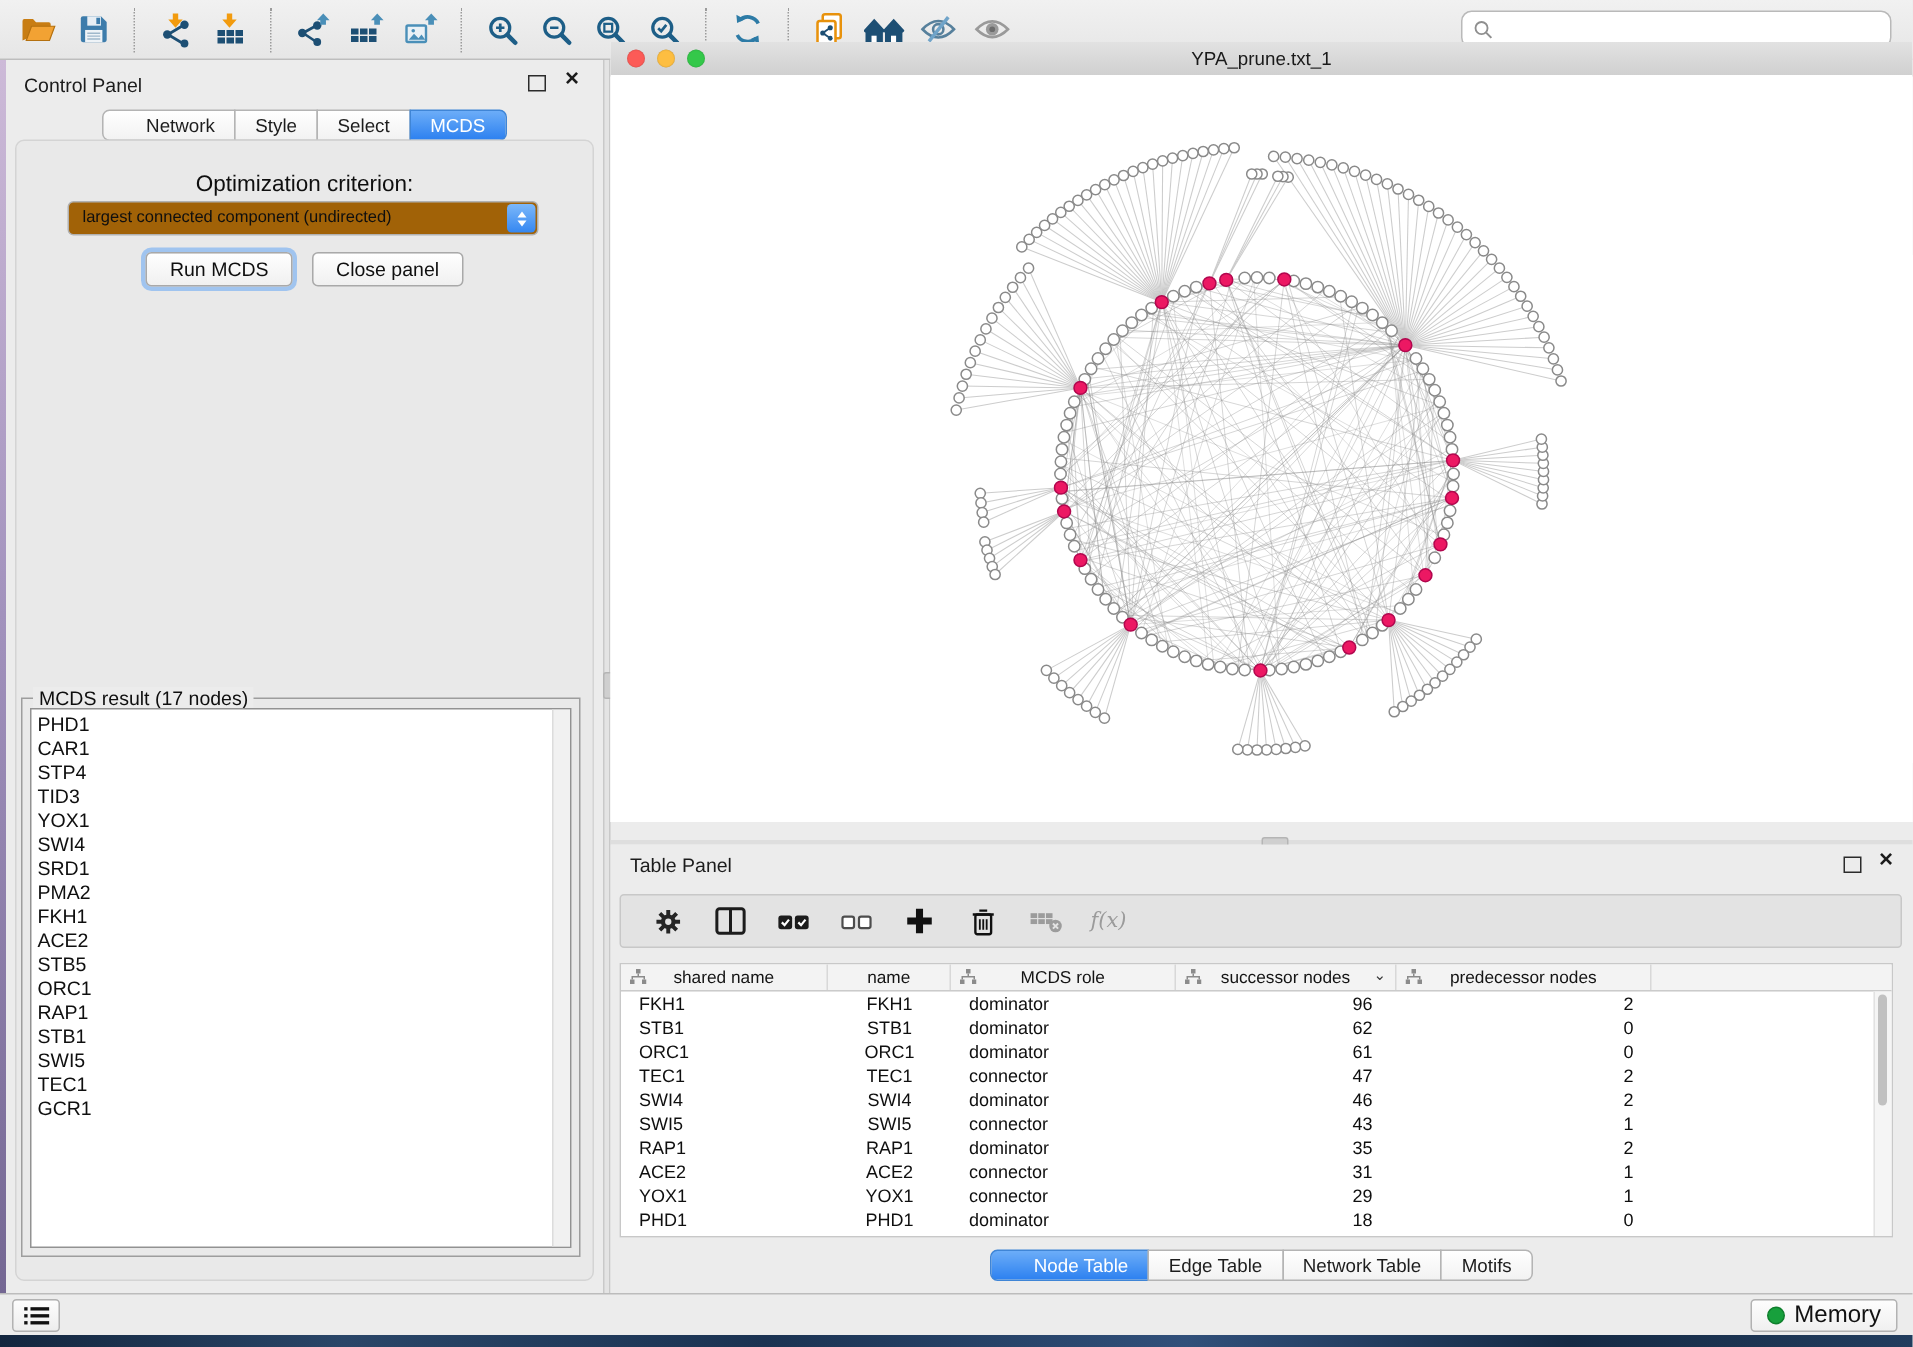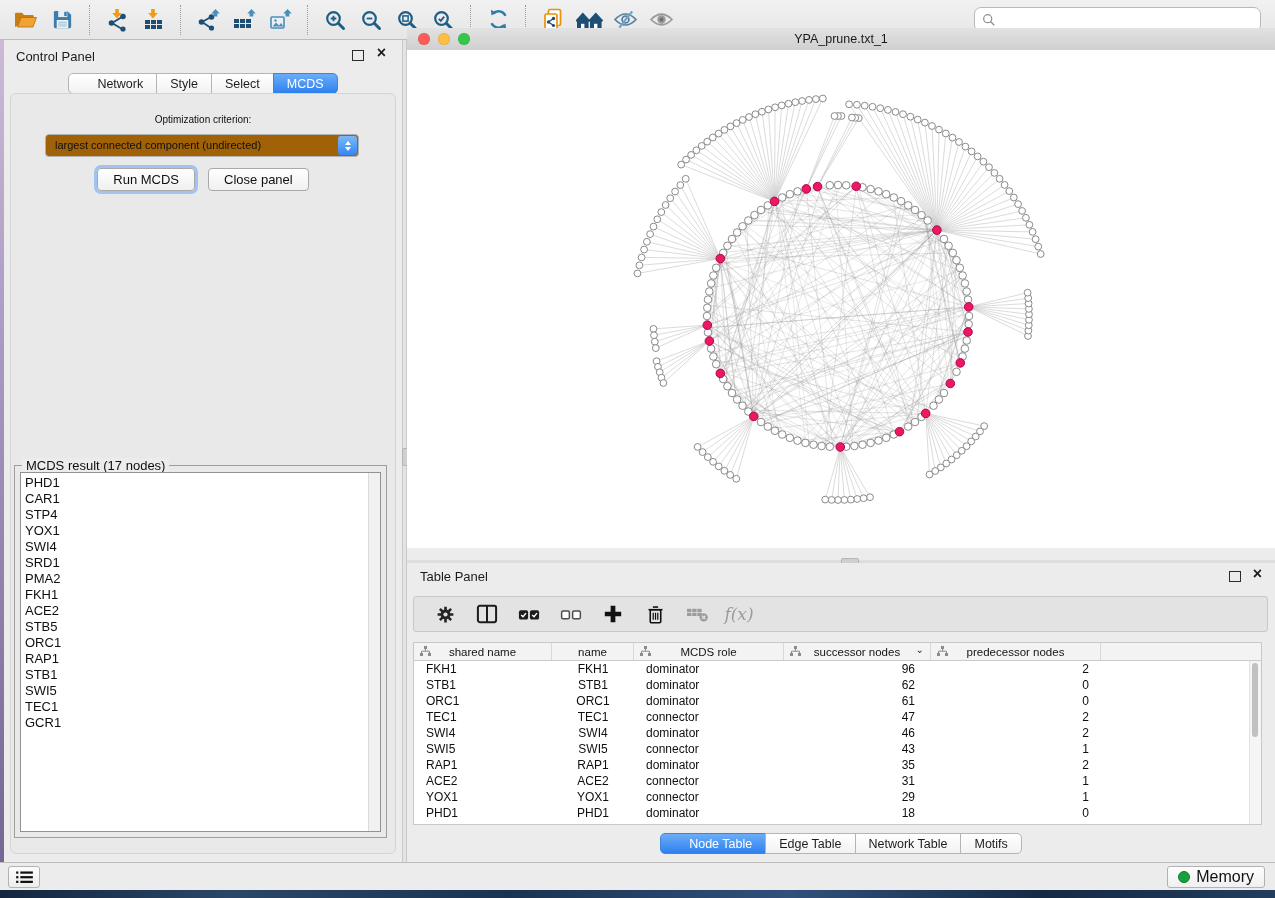--- a/index.html
+++ b/index.html
@@ -19,21 +19,21 @@
   .panel-title{position:absolute;left:12px;top:9px;font-size:13px;color:#1c1c1c;}
   .float-ico{position:absolute;top:10px;width:10px;height:9px;border:1.5px solid #2b2b2b;display:inline-block;}
   .close-ico{position:absolute;top:5px;font-size:16px;font-weight:700;color:#1b1b1b;line-height:16px;}
   #cp-float{right:38px;} #cp-close{right:16px;}
   #cp-tabs{position:absolute;top:33px;left:0;right:0;display:flex;justify-content:center;}
   .seg{height:21px;padding:0 13px;font-size:12.5px;font-family:"Liberation Sans",sans-serif;background:linear-gradient(#ffffff,#f2f2f2);border:1px solid #b4b4b4;margin-left:-1px;color:#1d1d1d;}
   .seg:first-child{border-radius:5px 0 0 5px;margin-left:0;padding-left:28px;}
   .seg:last-child{border-radius:0 5px 5px 0;}
   .seg.sel{background:linear-gradient(#6cadf8,#2d81f0);border-color:#3f85d6;color:#fff;}
   #cp-card{position:absolute;left:6px;right:6px;top:53px;bottom:8px;background:#e9e9e9;border:1px solid #d4d4d4;border-radius:6px;}
-  #opt-label{position:absolute;left:0;right:0;top:74px;text-align:center;font-size:10px;color:#0f0f0f;}
+  #opt-label{position:absolute;left:0;right:0;top:74px;text-align:center;font-size:15px;color:#0f0f0f;}
   #criterion-select{position:absolute;left:41px;top:94px;width:314px;height:23px;background:#a16207;border:1px solid #b1b1b1;border-radius:4px;box-sizing:border-box;font-size:11px;line-height:21px;color:#0f0f0f;padding-left:9px;}
   #criterion-select .stepper{position:absolute;right:1px;top:1px;width:19px;height:19px;border-radius:3px;background:linear-gradient(#7cb8fa,#3587f1);display:flex;flex-direction:column;align-items:center;justify-content:center;gap:2px;}
   .chev-up{width:0;height:0;border-left:3.5px solid transparent;border-right:3.5px solid transparent;border-bottom:4px solid #fff;}
   .chev-dn{width:0;height:0;border-left:3.5px solid transparent;border-right:3.5px solid transparent;border-top:4px solid #fff;}
   #cp-buttons{position:absolute;left:0;right:0;top:128px;display:flex;justify-content:center;gap:13px;}
   .aqua-btn{height:23px;padding:0 15px;font-size:13px;font-family:"Liberation Sans",sans-serif;background:linear-gradient(#ffffff,#f0f0f0);border:1px solid #a9a9a9;border-radius:4px;color:#0f0f0f;}
   #run-btn{box-shadow:0 0 0 3px rgba(100,165,244,.55);}
   #mcds-box{position:absolute;left:10px;top:425px;width:371px;height:371px;border:1px solid #9d9d9d;}
   #mcds-box .legend{position:absolute;top:-8px;left:7px;background:#ececec;padding:0 4px;font-size:13px;color:#0f0f0f;}
   #mcds-list{position:absolute;left:5px;right:5px;top:6px;bottom:5px;background:#fff;border:1px solid #929292;overflow:hidden;padding:2px 0 0 4px;box-sizing:border-box;}
@@ -50,21 +50,21 @@
   .tl{position:absolute;top:5px;width:12px;height:12px;border-radius:50%;box-shadow:inset 0 0 1px rgba(0,0,0,.3);}
   #tl-red{left:11px;background:#fc5b57;} #tl-yellow{left:31px;background:#fdbe41;} #tl-green{left:51px;background:#34c84a;}
   #net-title{position:absolute;left:0;right:0;top:4px;text-align:center;font-size:12.5px;color:#1a1a1a;}
   #net-svg{position:absolute;left:0;top:22px;width:868px;height:498px;background:#fff;}
   
   #table-panel{position:absolute;left:407px;top:563px;width:868px;height:299px;background:#ececec;}
   #tp-title{position:absolute;left:13px;top:6px;font-size:13px;color:#1c1c1c;}
   #tp-float{right:34px;} #tp-close{right:13px;}
   #tp-toolbar{position:absolute;left:6px;right:7px;top:33px;height:36px;background:#e3e3e3;border:1px solid #c8c8c8;border-radius:3px;box-sizing:border-box;display:flex;align-items:center;padding-left:10px;}
   .tpbtn{width:42px;height:30px;border:none;background:transparent;display:flex;align-items:center;justify-content:center;padding:0;}
-  .fx{font-family:"DejaVu Serif",serif;font-style:italic;font-size:17px;color:#9b9b9b;}
+  .fx{font-family:"DejaVu Serif",serif;font-style:italic;font-size:14px;color:#9b9b9b;}
   #tbl{position:absolute;left:6px;top:79px;right:13px;height:183px;background:#fff;border:1px solid #c8c8c8;box-sizing:border-box;}
   #tbl-header{display:flex;height:17px;background:#f3f3f3;border-bottom:1px solid #cbcbcb;}
   .hcell{position:relative;display:flex;align-items:center;justify-content:center;border-right:1px solid #d8d8d8;font-size:11.5px;color:#141414;box-sizing:border-box;}
   .hcell .tree{position:absolute;left:6px;top:3px;}
   .hcell .chev{position:absolute;right:6px;top:1px;font-size:10px;color:#333;}
   .trow{display:flex;height:16px;}
   .tcell{display:flex;align-items:center;font-size:12px;color:#0f0f0f;box-sizing:border-box;overflow:hidden;white-space:nowrap;}
   .c0{padding-left:12px;} .c1{justify-content:center;} .c2{padding-left:12px;}
   .c3{justify-content:flex-end;padding-right:16px;} .c4{justify-content:flex-end;padding-right:12px;}
   #tbl-scroll{position:absolute;top:18px;right:0;bottom:0;width:11px;background:#f5f5f5;border-left:1px solid #e2e2e2;}
@@ -257,20 +257,21 @@
       <button class="aqua-btn" id="run-btn">Run MCDS</button>
       <button class="aqua-btn" id="closepanel-btn">Close panel</button>
     </div>
     <div id="mcds-box">
       <span class="legend">MCDS result (17 nodes)</span>
       <div id="mcds-list">
         <div id="mcds-scroll"></div>
       <div class="item">PHD1</div>
           <div class="item">CAR1</div>
           <div class="item">STP4</div>
+          <div class="item">TID3</div>
           <div class="item">YOX1</div>
           <div class="item">SWI4</div>
           <div class="item">SRD1</div>
           <div class="item">PMA2</div>
           <div class="item">FKH1</div>
           <div class="item">ACE2</div>
           <div class="item">STB5</div>
           <div class="item">ORC1</div>
           <div class="item">RAP1</div>
           <div class="item">STB1</div>

